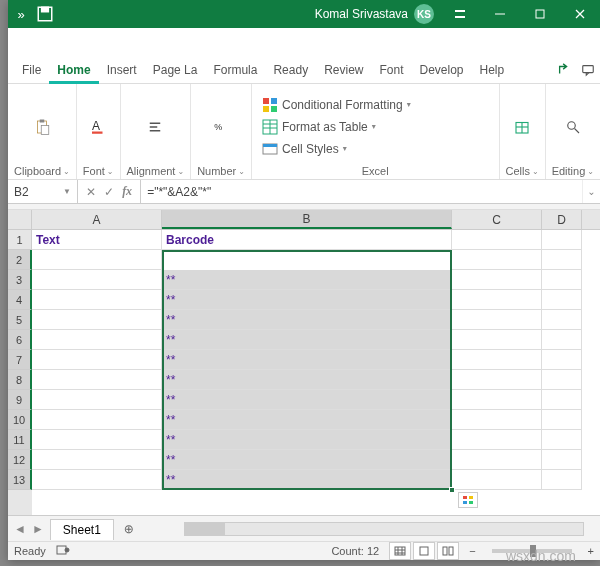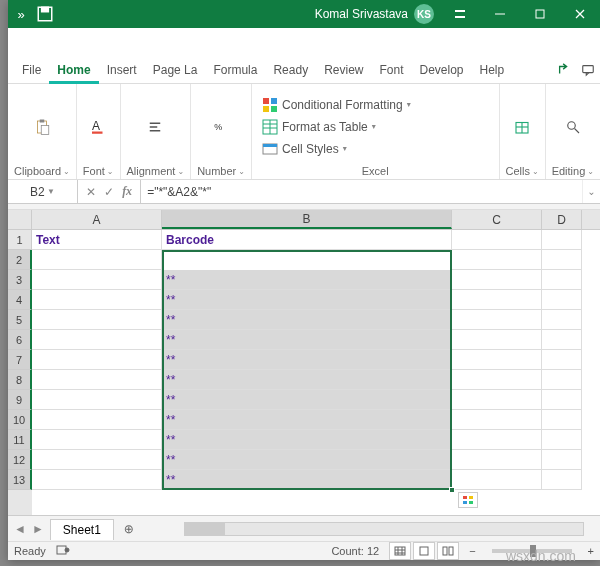--- a/index.html
+++ b/index.html
@@ -32,21 +32,21 @@
   .rgroup .drop { font-size: 8px; color: #888; }
   .micon { width: 24px; height: 24px; display: flex; align-items: center; justify-content: center; }
   .micon svg { width: 18px; height: 18px; }
   .rgroup.styles { flex: 1; }
   .styles .icons { align-items: flex-start; width: 100%; padding-left: 4px; }
   .style-row { display: flex; align-items: center; gap: 4px; font-size: 12px; padding: 2px 0; }
   .style-row .si { width: 16px; height: 16px; display: flex; align-items: center; justify-content: center; }
   
   
   .fbar { height: 24px; border-bottom: 1px solid #ccc; display: flex; align-items: stretch; font-size: 12px; color: #444; }
-  .namebox { width: 70px; border-right: 1px solid #ccc; display: flex; align-items: center; padding: 0 22px; justify-content: space-between; }
+  .namebox { width: 70px; border-right: 1px solid #ccc; display: flex; align-items: center; padding: 0 6px; justify-content: space-between; }
   .namebox .dd { font-size: 8px; color: #888; }
   .fx-btns { display: flex; align-items: center; gap: 8px; padding: 0 8px; border-right: 1px solid #ccc; color: #888; }
   .fx-btns .fx { font-style: italic; font-family: "Times New Roman", serif; font-weight: bold; }
   .formula { flex: 1; display: flex; align-items: center; padding: 0 6px; }
   .fbar-expand { width: 18px; display: flex; align-items: center; justify-content: center; color: #888; font-size: 10px; border-left: 1px solid #eee; }
   
   
   .grid-wrap { flex: 1; display: flex; flex-direction: column; overflow: hidden; position: relative; }
   .colhead { display: flex; height: 20px; background: #e6e6e6; font-size: 12px; color: #444; border-bottom: 1px solid #ccc; }
   .corner { width: 24px; background: #e6e6e6; border-right: 1px solid #ccc; }

